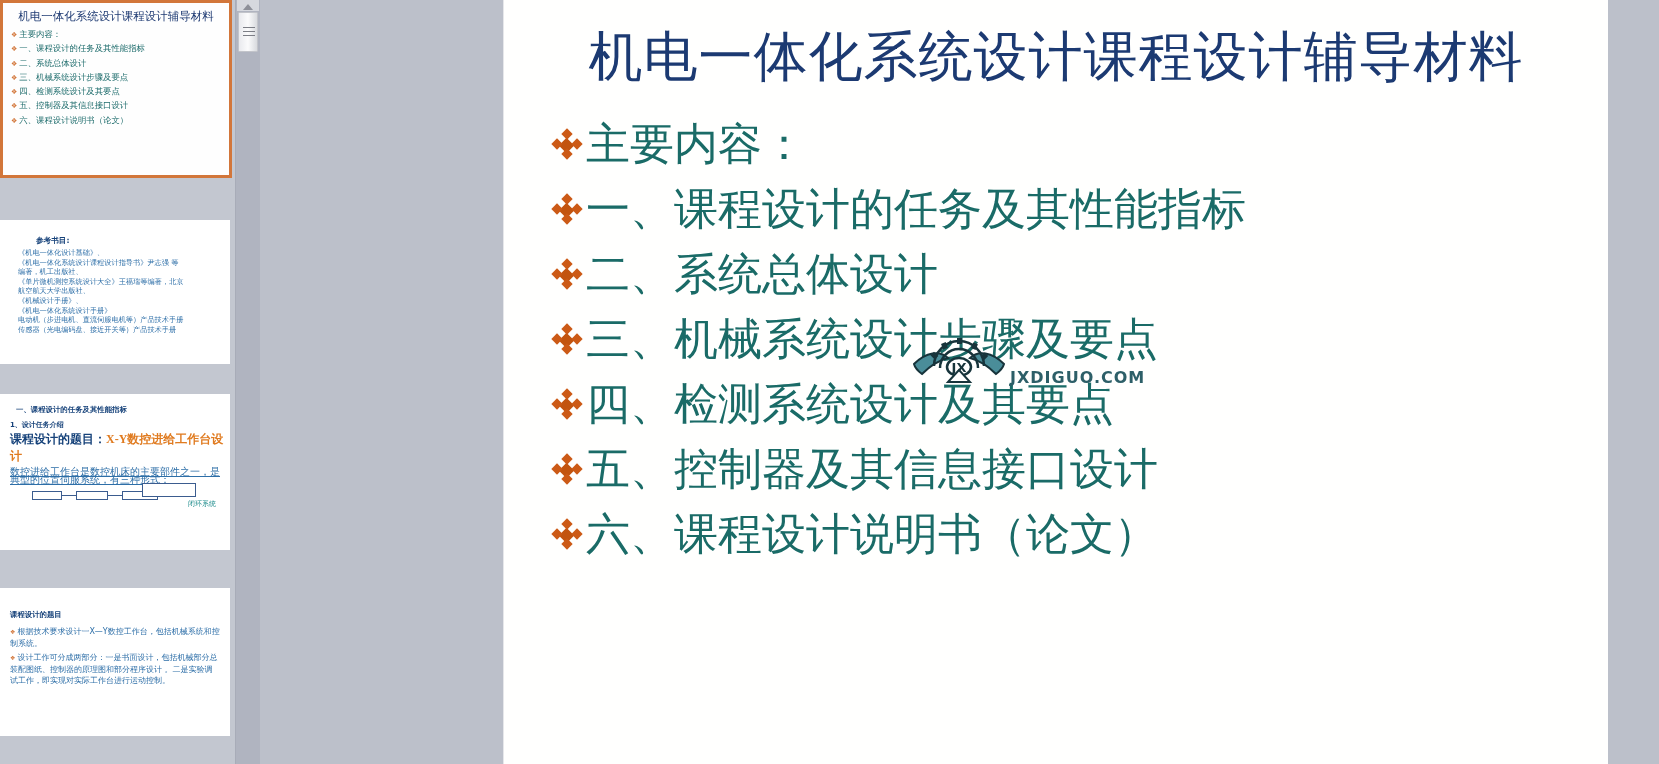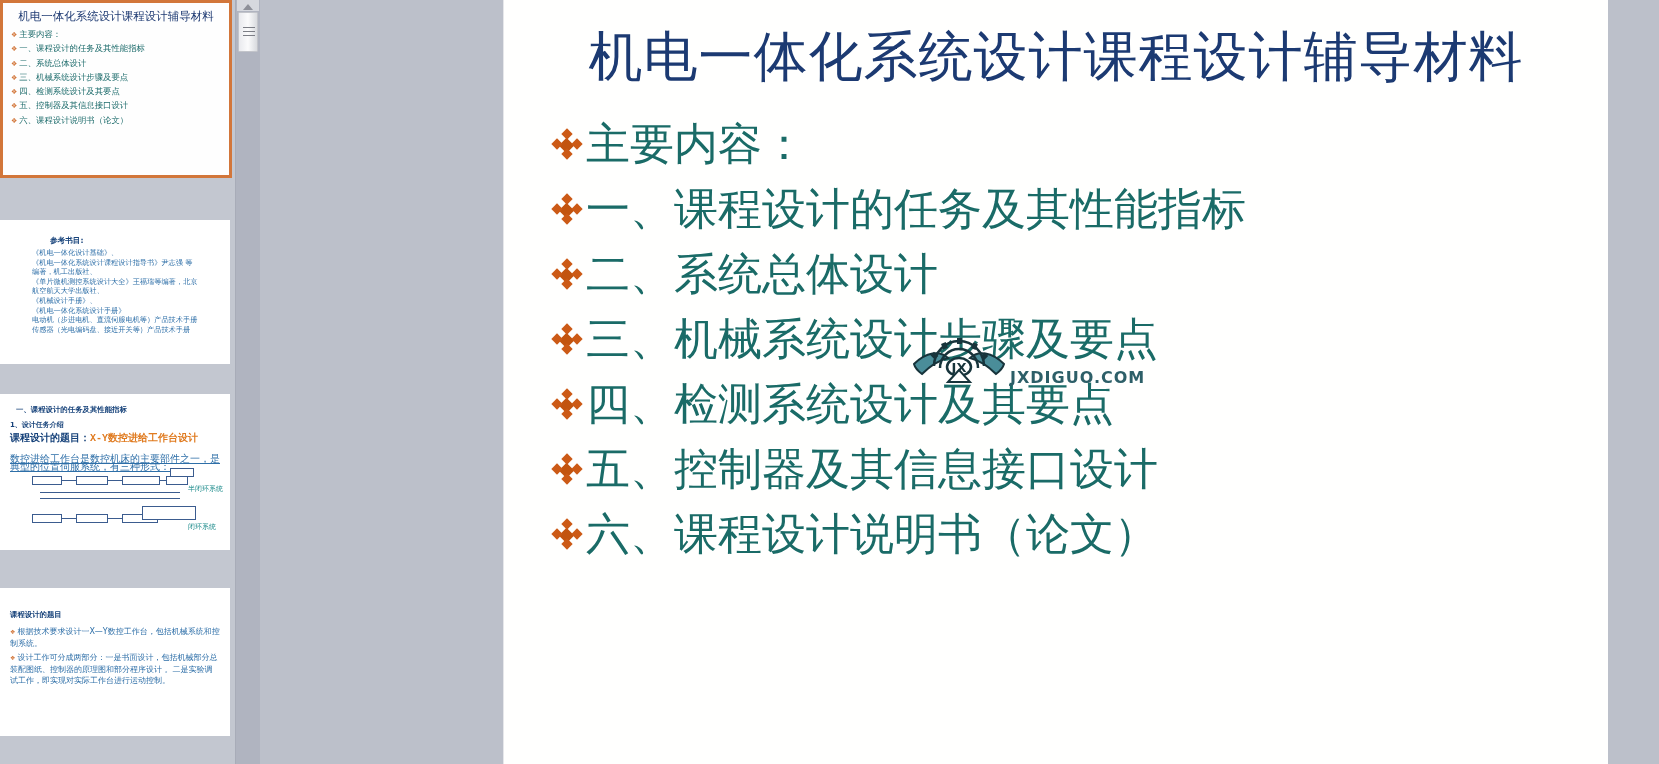--- a/index.html
+++ b/index.html
@@ -61,38 +61,38 @@
     font-size: 8.4px;
     line-height: 13.3px;
     white-space: nowrap;
     font-family: "DejaVu Sans", sans-serif;
   }
   #thumb1 .t1-item .bul { color: #d2763a; font-size: 7px; margin-right: 2px; }
 
   
   #thumb2 { top: 186px; height: 178px; }
   #thumb2 .t2-band { height: 34px; background: #c3c7d0; }
-  #thumb2 .t2-body { padding: 16px 19px 0 18px; margin-left: 14px; }
+  #thumb2 .t2-body { padding: 16px 19px 0 18px; }
   #thumb2 .t2-head {
     color: #16427a; font-weight: bold; font-size: 7.6px;
     margin-left: 18px; margin-bottom: 2px;
     font-family: "DejaVu Sans", sans-serif;
   }
   #thumb2 .t2-line {
     color: #2e6fa8; font-size: 7.2px; line-height: 9.6px;
     font-family: "DejaVu Sans", sans-serif;
   }
 
   
   #thumb3 { top: 372px; height: 178px; }
   #thumb3 .t3-band { height: 22px; background: #c3c7d0; }
   #thumb3 .t3-body { padding: 8px 6px 0 10px; position: relative; }
   #thumb3 .t3-h1 { color: #16427a; font-weight: bold; font-size: 7.4px; margin: 3px 0 5px 6px; font-family:"DejaVu Sans",sans-serif;}
   #thumb3 .t3-h2 { color: #16427a; font-weight: bold; font-size: 7px; margin-bottom: 1px; font-family:"DejaVu Sans",sans-serif;}
-  #thumb3 .t3-h3 { font-size: 10px; font-weight: bold; margin-bottom: 10px; font-family:Liberation Mono, monospace;}
+  #thumb3 .t3-h3 { font-size: 12px; font-weight: bold; margin-bottom: 3px; font-family:Liberation Serif, serif;}
   #thumb3 .t3-h3 .blu { color: #16427a; }
   #thumb3 .t3-h3 .org { color: #e07b20; }
   #thumb3 .t3-p { color: #2e6fa8; font-size: 10px; line-height: 8px; font-family:"DejaVu Sans",sans-serif;text-decoration:underline;}
   .diagram { position: relative; height: 33px; margin-top: 3px; }
   .dgbox { position: absolute; border: 0.8px solid #3b5c8f; background: #fff; height: 9px; }
   .dgline { position: absolute; background: #3b5c8f; height: 0.8px; }
   .dglabel { position: absolute; color: #1c8b8b; font-size: 7px; font-family:"DejaVu Sans",sans-serif; }
 
   
   #thumb4 { top: 558px; height: 178px; }
@@ -258,33 +258,20 @@
       <div class="t3-band"></div>
       <div class="t3-body">
         <div class="t3-h1">一、课程设计的任务及其性能指标</div>
         <div class="t3-h2">1、设计任务介绍</div>
         <div class="t3-h3">
           <span class="blu">课程设计的题目：</span><span class="org">X-Y数控进给工作台设计</span>
         </div>
         <div class="t3-p">数控进给工作台是数控机床的主要部件之一，是典型的位置伺服系统，有三种形式：</div>
 
 
-        <div class="diagram">
-          <div class="dgbox" style="left:22px;  top:2px; width:30px;"></div>
-          <div class="dgbox" style="left:66px;  top:2px; width:32px;"></div>
-          <div class="dgbox" style="left:112px; top:2px; width:38px;"></div>
-          <div class="dgbox" style="left:156px; top:2px; width:22px;"></div>
-          <div class="dgbox" style="left:160px; top:-6px; width:24px; height:9px;"></div>
-          <div class="dgline" style="left:52px;  top:6px; width:14px;"></div>
-          <div class="dgline" style="left:98px;  top:6px; width:14px;"></div>
-          <div class="dgline" style="left:150px; top:6px; width:6px;"></div>
-          <div class="dgline" style="left:30px;  top:18px; width:140px;"></div>
-          <div class="dgline" style="left:30px;  top:24px; width:140px;"></div>
-          <div class="dglabel" style="left:178px; top:10px;">半闭环系统</div>
-        </div>
 
         <div class="diagram">
           <div class="dgbox" style="left:22px;  top:4px; width:30px;"></div>
           <div class="dgbox" style="left:66px;  top:4px; width:32px;"></div>
           <div class="dgbox" style="left:112px; top:4px; width:36px;"></div>
           <div class="dgbox" style="left:132px; top:-4px; width:54px; height:14px;"></div>
           <div class="dgline" style="left:52px;  top:8px; width:14px;"></div>
           <div class="dgline" style="left:98px;  top:8px; width:14px;"></div>
 
           <div class="dglabel" style="left:178px; top:12px;">闭环系统</div>

